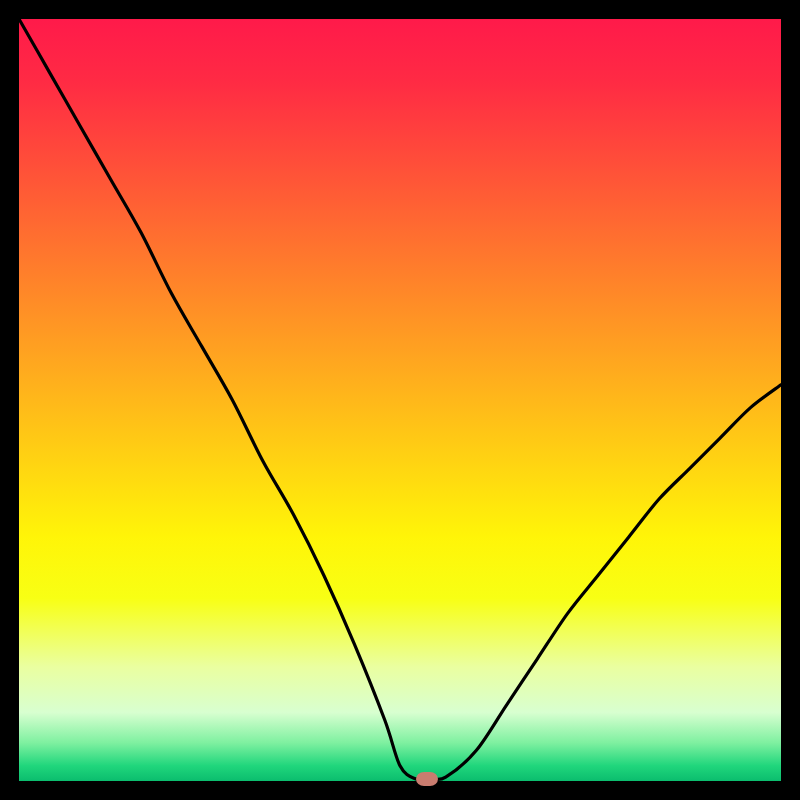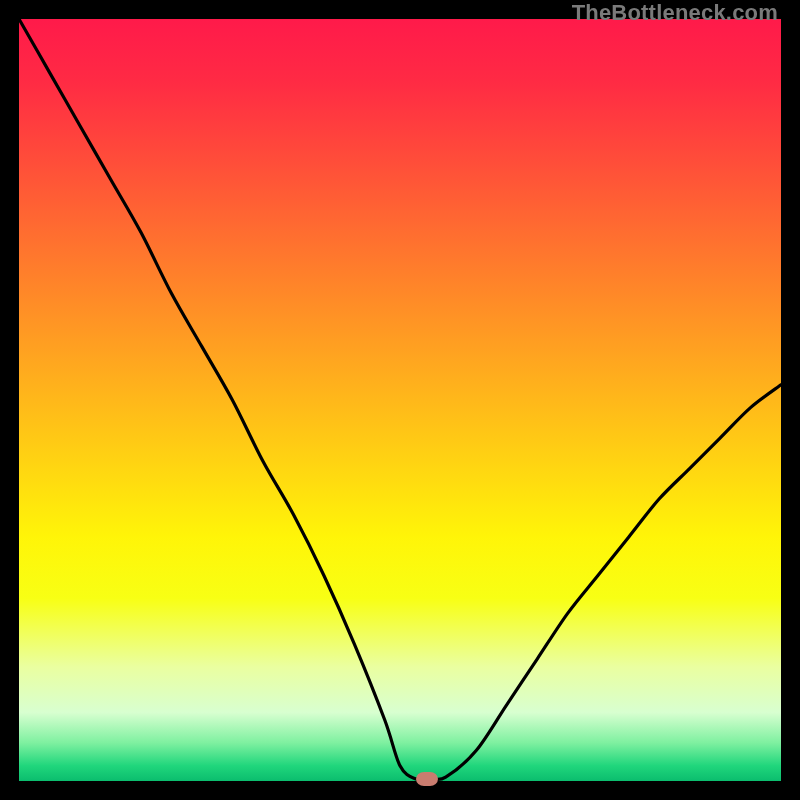--- a/index.html
+++ b/index.html
@@ -65,14 +65,13 @@
 
 <div class="frame">
   <div class="plot"></div>
 
   <svg class="curve" viewBox="0 0 762 762" preserveAspectRatio="none">
     <path id="curve-path" fill="none" stroke="#000000" stroke-width="3.2" stroke-linecap="round" stroke-linejoin="round" d="M 0.00 0.00 C 4.88 8.53, 20.73 36.27, 30.48 53.34 C 40.23 70.41, 51.21 89.61, 60.96 106.68 C 70.71 123.75, 81.69 142.95, 91.44 160.02 C 101.19 177.09, 112.17 195.07, 121.92 213.36 C 131.67 231.65, 142.65 256.03, 152.40 274.32 C 162.15 292.61, 173.13 310.59, 182.88 327.66 C 192.63 344.73, 203.61 362.71, 213.36 381.00 C 223.11 399.29, 234.09 423.67, 243.84 441.96 C 253.59 460.25, 264.57 477.01, 274.32 495.30 C 284.07 513.59, 295.05 535.53, 304.80 556.26 C 314.55 576.99, 325.53 601.68, 335.28 624.84 C 345.03 648.00, 358.44 681.53, 365.76 701.04 C 373.08 720.55, 376.12 737.37, 381.00 746.76 C 385.88 756.15, 391.36 757.64, 396.24 759.71 C 401.12 761.79, 406.60 759.96, 411.48 759.71 C 416.36 759.47, 419.40 762.70, 426.72 758.19 C 434.04 753.68, 447.45 743.10, 457.20 731.52 C 466.95 719.94, 477.93 700.43, 487.68 685.80 C 497.43 671.17, 508.41 654.71, 518.16 640.08 C 527.91 625.45, 538.89 607.77, 548.64 594.36 C 558.39 580.95, 569.37 568.45, 579.12 556.26 C 588.87 544.07, 599.85 530.35, 609.60 518.16 C 619.35 505.97, 630.33 491.03, 640.08 480.06 C 649.83 469.09, 660.81 459.33, 670.56 449.58 C 680.31 439.83, 691.29 428.85, 701.04 419.10 C 710.79 409.35, 721.77 397.15, 731.52 388.62 C 741.27 380.09, 757.12 369.42, 762.00 365.76"></path>
   </svg>
 
   <div id="marker" class="marker" style="left: 415.67px; top: 771.714px; background: rgb(201, 124, 111);"></div>
 
-  <div class="watermark">TheBottleneck.com</div>
 </div>
 
 </body></html>

